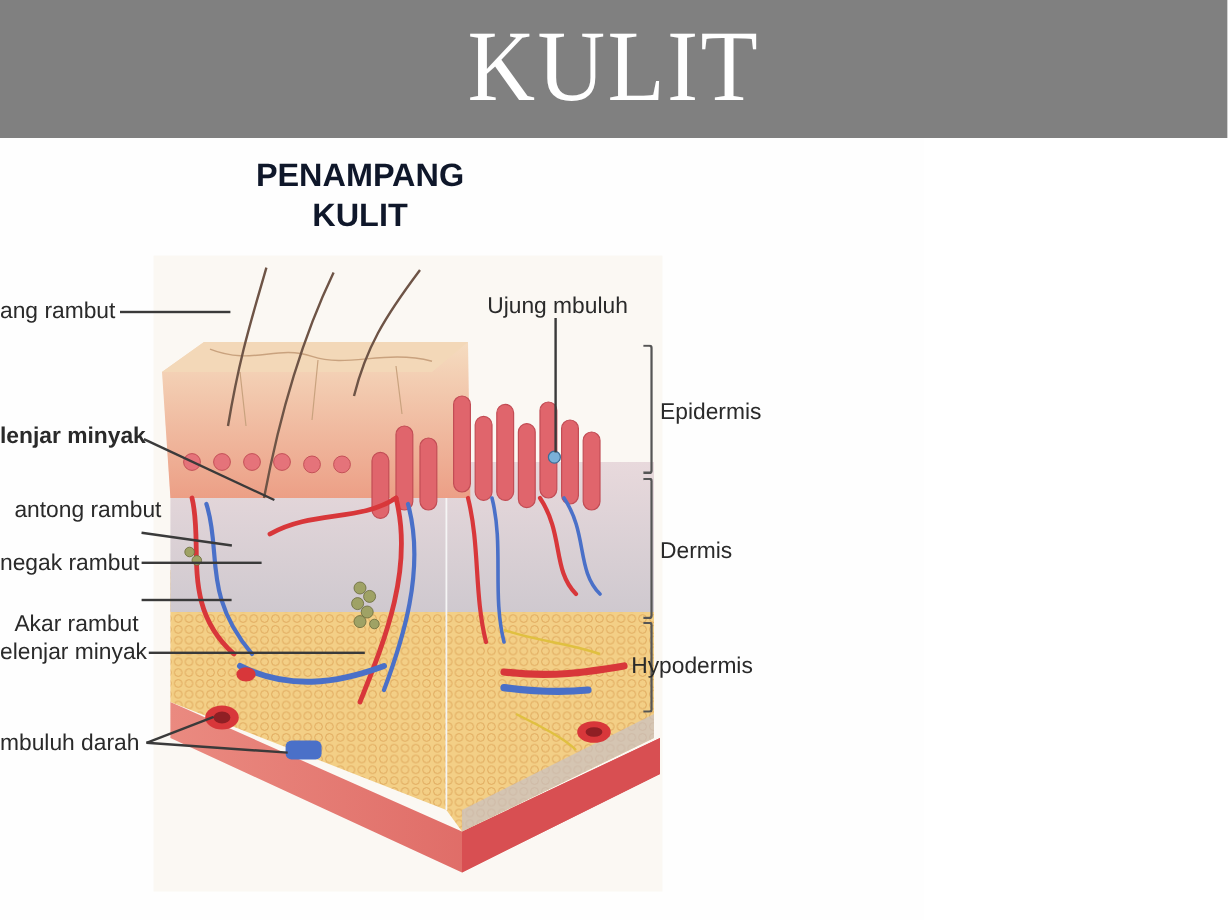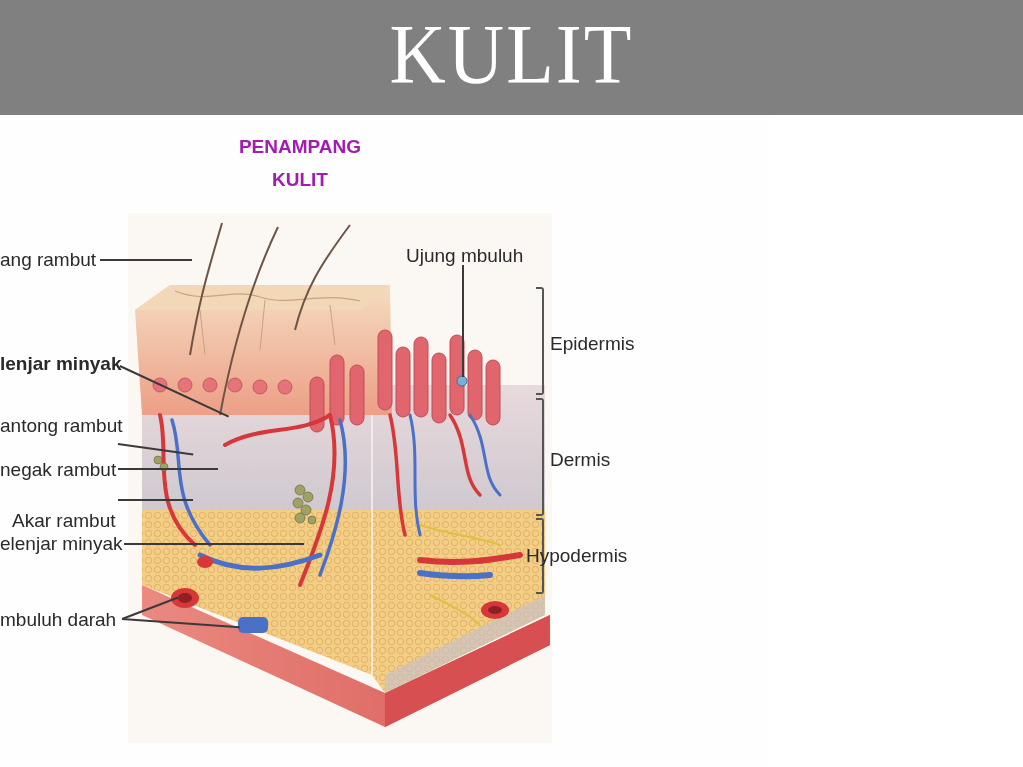--- a/index.html
+++ b/index.html
@@ -1,20 +1,20 @@
 <!DOCTYPE html>
 <html><head>
 <meta charset="utf-8">
 <style>
   html, body { margin:0; padding:0; }
   body { width:1023px; height:767px; background:#ffffff; position:relative; overflow:hidden; font-family:"Liberation Sans", sans-serif; }
   .header { position:absolute; left:0; top:0; width:1023px; height:115px; background:#808080; }
   .header-title { position:absolute; left:0; width:1023px; top:10px; text-align:center; color:#ffffff; font-family:"Liberation Serif", "DejaVu Serif", serif; font-size:78px; letter-spacing:2px; line-height:90px; transform:scaleY(1.08); }
   .figure { position:absolute; left:0; top:115px; width:770px; height:652px; background:#fefefe; }
-  .fig-title { position:absolute; left:150px; width:300px; top:15px; text-align:center; font-weight:bold; font-size:19px; line-height:33px; color:#a21caf; }
+  .fig-title { position:absolute; left:150px; width:300px; top:15px; text-align:center; font-weight:bold; font-size:27px; line-height:33px; color:#0f172a; }
   .label { position:absolute; font-size:19px; color:#2a2a2a; white-space:nowrap; }
   .leader { position:absolute; background:#3a3a3a; height:1.5px; transform-origin:0 50%; }
   .bracket { position:absolute; width:6px; border:2px solid #555; border-left:none; border-radius:0 3px 3px 0; }
   .diagram-svg { position:absolute; left:0; top:0; }
 </style>
 </head>
 <body>
 
 <div class="header">
   <div class="header-title">KULIT</div>
@@ -140,21 +140,21 @@
 
     <line x1="372" y1="300" x2="372" y2="560" stroke="#f5f5f5" stroke-width="1.5"></line>
   </svg>
 
   <div class="label" style="left:0; top:134px;">ang rambut</div>
   <div class="leader" style="left:100px; top:144px; width:92px;"></div>
 
   <div class="label" style="left:0; top:238px;font-weight:bold;">lenjar minyak</div>
   <div class="leader" style="left:120px; top:250px; width:120px; transform:rotate(25deg);"></div>
 
-  <div class="label" style="left:0; top:300px;">antong rambut</div>
+  <div class="label" style="left:0; top:300px;padding-left:12px;">antong rambut</div>
   <div class="leader" style="left:118px; top:328px; width:76px; transform:rotate(8deg);"></div>
 
   <div class="label" style="left:0; top:344px;">negak rambut</div>
   <div class="leader" style="left:118px; top:353px; width:100px;"></div>
 
   <div class="label" style="left:12px; top:375px;margin-top:20px;">Akar rambut</div>
   <div class="leader" style="left:118px; top:384px; width:75px;"></div>
 
   <div class="label" style="left:0; top:418px;">elenjar minyak</div>
   <div class="leader" style="left:124px; top:428px; width:180px;"></div>

